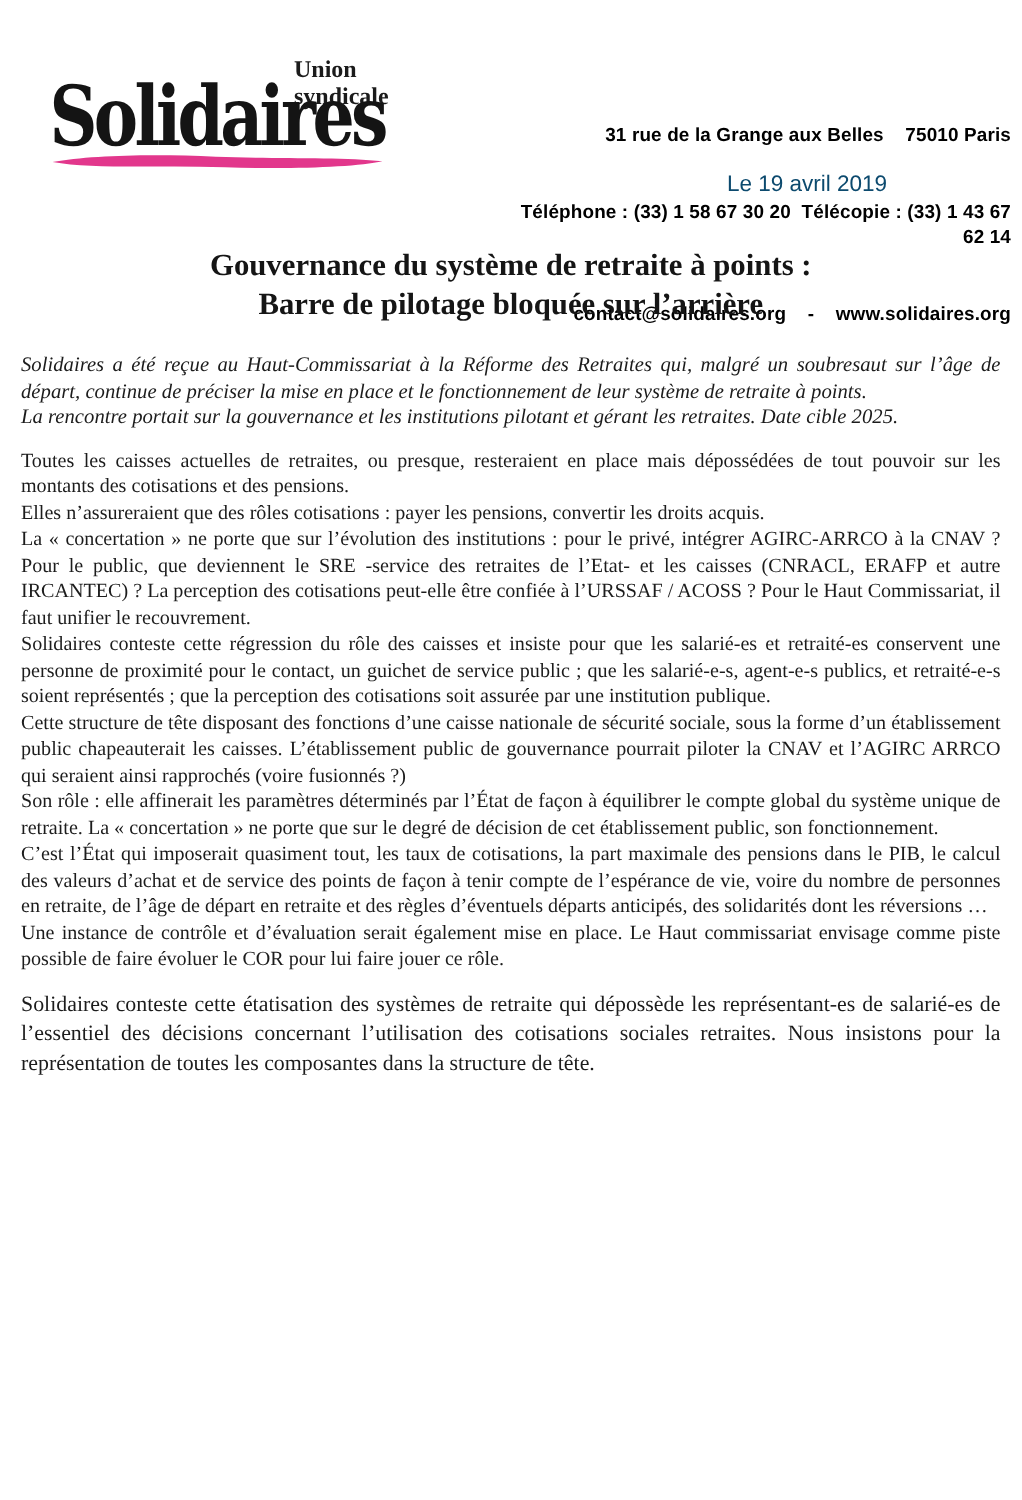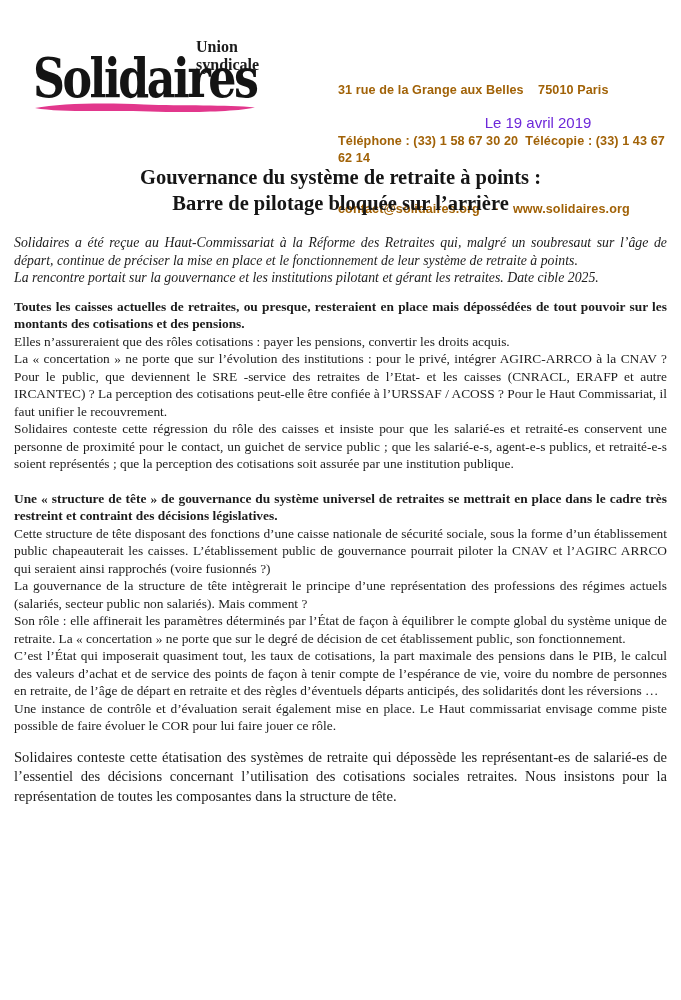--- a/index.html
+++ b/index.html
@@ -28,32 +28,32 @@
     font-family:"DejaVu Serif", serif;
     font-weight:bold; font-size:54px; line-height:1;
     letter-spacing:-3px; color:#141414;
     transform:scale(0.82,1.02); transform-origin:0 0;
     white-space:nowrap;
   }
   .brush { position:absolute; left:32px; top:100px; width:226px; height:15px; }
 
   .contact-block {
     position:absolute; left:338px; top:48px; width:336px;
-    text-align:left;
+    text-align:right;
     font-family:"Liberation Sans", sans-serif;
     font-weight:bold; font-size:12.6px; line-height:17px;
-    letter-spacing:0.1px; color:#a16207;
+    letter-spacing:0.1px; color:#000000;
     white-space:pre-wrap;
   }
 
   .doc-date {
     position:absolute; left:468px; top:114px; width:140px;
     text-align:center;
     font-family:"Liberation Sans", sans-serif;
-    font-weight:normal; font-size:15px; color:#6d28d9;
+    font-weight:normal; font-size:15px; color:#0c4a6e;
   }
 
   
   .doc-main { position:absolute; top:156px; left:14px; width:653px; }
 
   .doc-title {
     margin:8px 0 18px 0;
     text-align:center;
     font-size:20.5px; font-weight:bold; line-height:26px;
     color:#151515;
@@ -66,21 +66,21 @@
     font-size:13.8px; line-height:17.6px;
     text-align:justify;
     white-space:pre-line;
   }
 
   .para {
     margin:0;
     font-size:13.4px; line-height:17.5px;
     text-align:justify;
   }
-  .para.bold { font-weight:bold; }
+  .para.bold { font-weight:normal; }
   .gap-sm { margin-top:11px; }
   .gap-md { margin-top:17px; }
 
   .para.final {
     margin-top:13px;
     font-weight:normal;
     font-size:14.6px; line-height:19.4px;
     text-align:justify;
   }
 </style>
@@ -120,23 +120,21 @@
     </h1>
 
     <p class="lead">Solidaires a été reçue au Haut-Commissariat à la Réforme des Retraites qui, malgré un soubresaut sur l’âge de départ, continue de préciser la mise en place et le fonctionnement de leur système de retraite à points.
 La rencontre portait sur la gouvernance et les institutions pilotant et gérant les retraites. Date cible 2025.</p>
 
     <p class="para bold gap-sm">Toutes les caisses actuelles de retraites, ou presque, resteraient en place mais dépossédées de tout pouvoir sur les montants des cotisations et des pensions.</p>
     <p class="para">Elles n’assureraient que des rôles cotisations : payer les pensions, convertir les droits acquis.</p>
     <p class="para">La « concertation » ne porte que sur l’évolution des institutions : pour le privé, intégrer AGIRC-ARRCO à la CNAV ? Pour le public, que deviennent le SRE -service des retraites de l’Etat- et les caisses (CNRACL, ERAFP et autre IRCANTEC) ? La perception des cotisations peut-elle être confiée à l’URSSAF / ACOSS ? Pour le Haut Commissariat, il faut unifier le recouvrement.</p>
     <p class="para">Solidaires conteste cette régression du rôle des caisses et insiste pour que les salarié-es et retraité-es conservent une personne de proximité pour le contact, un guichet de service public ; que les salarié-e-s, agent-e-s publics, et retraité-e-s soient représentés ; que la perception des cotisations soit assurée par une institution publique.</p>
 
-    <p class="para bold gap-md">Une « structure de tête »  de gouvernance du système universel de retraites se mettrait en place dans le cadre très restreint et contraint des décisions législatives.</p>
     <p class="para">Cette structure de tête disposant des fonctions d’une caisse nationale de sécurité sociale, sous la forme d’un établissement public chapeauterait les caisses. L’établissement  public de gouvernance pourrait piloter la CNAV et l’AGIRC ARRCO qui seraient ainsi rapprochés (voire fusionnés ?)</p>
-    <p class="para">La gouvernance de la structure de tête intègrerait le principe d’une représentation des professions des régimes actuels (salariés, secteur public non salariés). Mais comment ?</p>
     <p class="para">Son rôle : elle affinerait les paramètres déterminés par l’État de façon à équilibrer le compte global du système unique de retraite. La « concertation » ne porte que sur le degré de décision de cet établissement public, son fonctionnement.</p>
     <p class="para">C’est l’État qui imposerait quasiment tout, les taux de cotisations, la part maximale des pensions dans le PIB, le calcul des valeurs d’achat et de service des points de façon à tenir compte de l’espérance de vie, voire du nombre de personnes en retraite, de l’âge de départ en retraite et des règles d’éventuels départs anticipés, des solidarités dont les réversions …</p>
     <p class="para">Une instance de contrôle et d’évaluation serait également mise en place. Le Haut commissariat envisage comme piste possible de faire évoluer le COR pour lui faire jouer ce rôle.</p>
 
     <p class="para final">Solidaires conteste cette étatisation des systèmes de retraite qui dépossède les représentant-es de salarié-es de l’essentiel des décisions concernant l’utilisation des cotisations sociales retraites. Nous insistons pour la représentation de toutes les composantes dans la structure de tête.</p>
 
   </main>
 
 </div>
 

